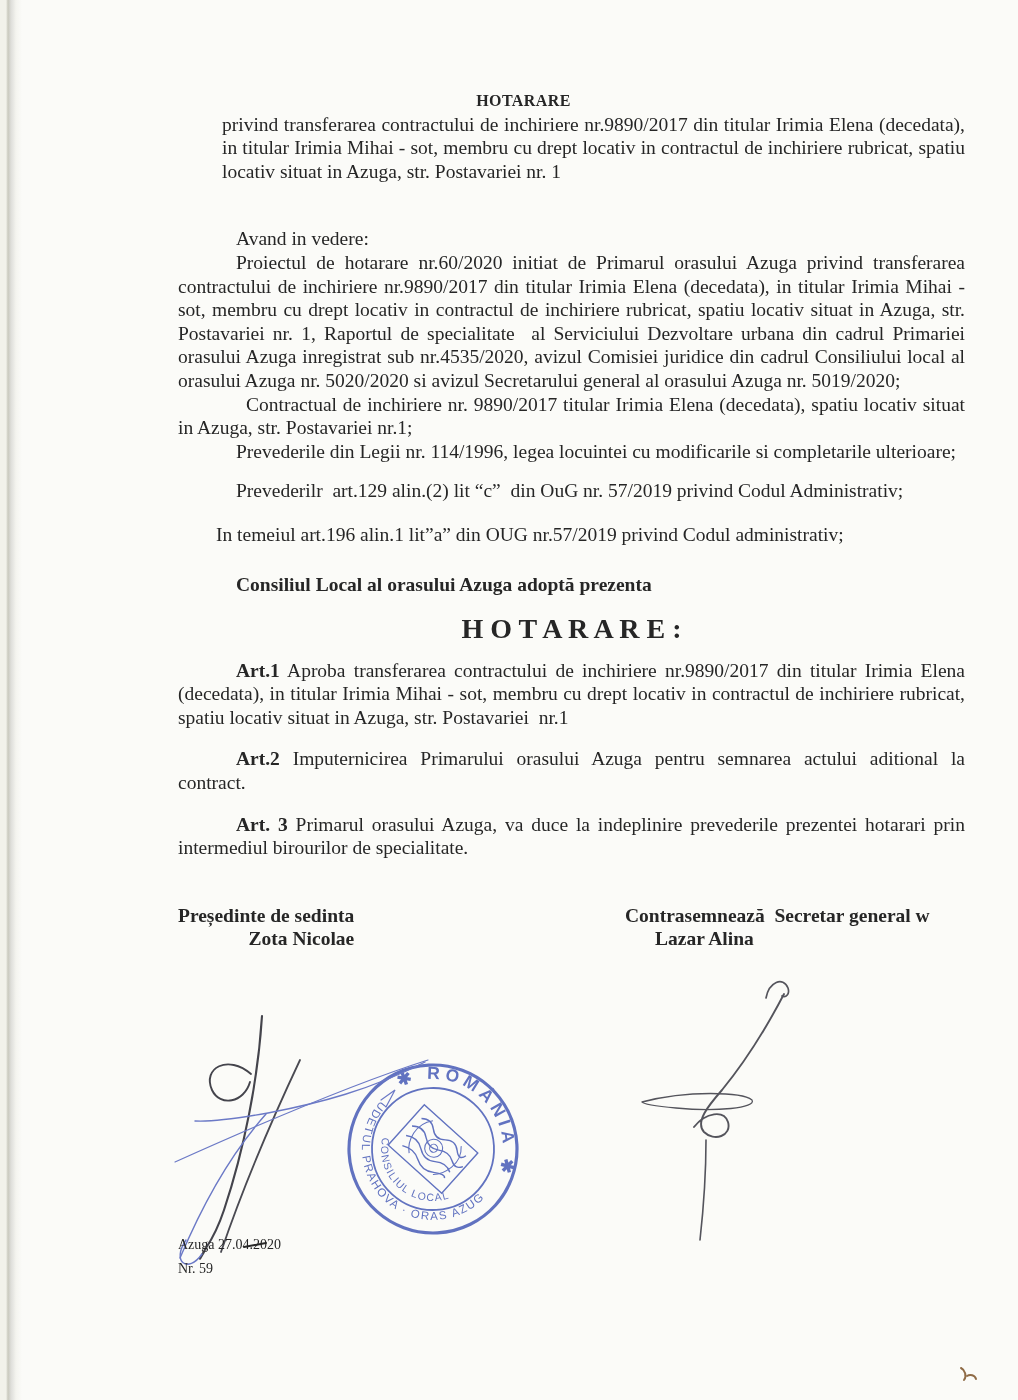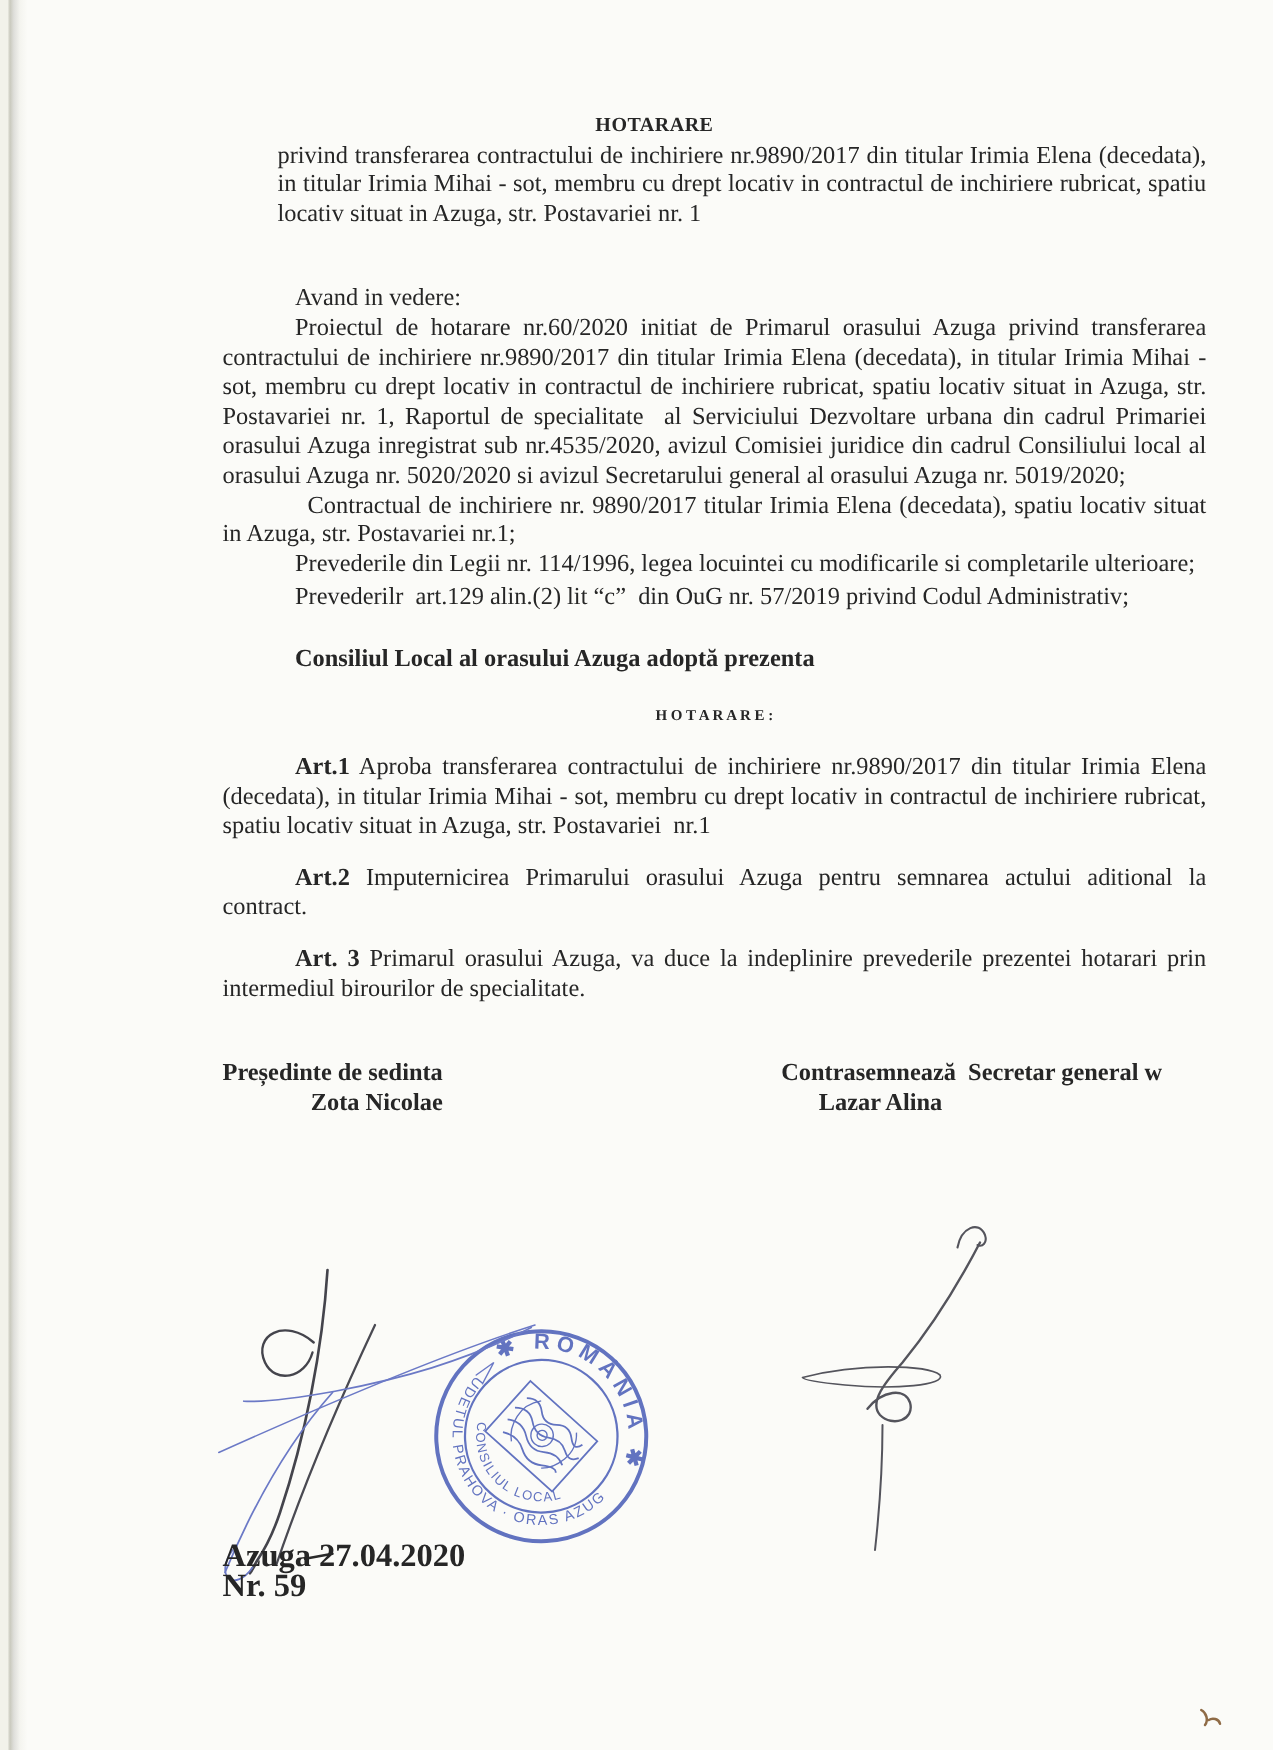--- a/index.html
+++ b/index.html
@@ -28,34 +28,34 @@
   .ind38{text-indent:38px;}
   .ind58{text-indent:58px;}
   .ind68{text-indent:68px;}
   .hdr{line-height:24.6px;}
   .title{
     text-align:center;margin-left:-96px;margin-top:27px;
     font-size:16px;letter-spacing:0.4px;
   }
   .subtitle{margin-left:44px;text-align:justify;}
   .mt-preamble{margin-top:44px;}
-  .mt4{margin-top:3px;}
+  .mt4{margin-top:16px;}
   .mt18{margin-top:18px;}
   .mt20{margin-top:20px;}
   .mt22{margin-top:21px;}
   .mt26{margin-top:26px;}
-  .decision{font-size:12px;}
+  .decision{font-size:28px;}
   .sigrow{position:relative;margin-top:44px;height:50px;}
   .sig-left{position:absolute;left:0;top:0;}
   .sig-right{position:absolute;left:447px;top:0;}
   .name-l{margin-left:12px;text-align:right;}
   .name-r{margin-left:30px;}
   .footer{
     position:absolute;left:178px;top:1233px;
-    font-size:26px;line-height:24px;font-weight:bold;
+    font-size:14px;line-height:24px;font-weight:normal;
   }
   .stamp-svg{position:absolute;left:344px;top:1058px;}
   .overlay-svg{position:absolute;left:0;top:0;pointer-events:none;}
   .stamp-ring-text{font-family:"Liberation Sans", sans-serif;}
 </style>
 </head>
 <body>
 
 <div class="page">
   <div class="edge"></div>
@@ -65,20 +65,21 @@
 
     <p class="title b" data-bind="doc.title">HOTARARE</p>
     <p class="subtitle" data-bind="doc.subtitle">privind transferarea contractului de inchiriere nr.9890/2017 din titular Irimia Elena (decedata), in titular Irimia Mihai - sot, membru cu drept locativ in contractul de inchiriere rubricat, spatiu locativ situat in Azuga, str. Postavariei nr. 1</p>
 
     <p class="ind58 mt-preamble" data-bind="doc.preamble_heading">Avand in vedere:</p>
     <p class="just ind58" data-bind="doc.preamble.0">Proiectul de hotarare nr.60/2020 initiat de Primarul orasului Azuga privind transferarea contractului de inchiriere nr.9890/2017 din titular Irimia Elena (decedata), in titular Irimia Mihai - sot, membru cu drept locativ in contractul de inchiriere rubricat, spatiu locativ situat in Azuga, str. Postavariei nr. 1, Raportul de specialitate  al Serviciului Dezvoltare urbana din cadrul Primariei orasului Azuga inregistrat sub nr.4535/2020, avizul Comisiei juridice din cadrul Consiliului local al orasului Azuga nr. 5020/2020 si avizul Secretarului general al orasului Azuga nr. 5019/2020;</p>
     <p class="just ind68" data-bind="doc.preamble.2">Contractual de inchiriere nr. 9890/2017 titular Irimia Elena (decedata), spatiu locativ situat in Azuga, str. Postavariei nr.1;</p>
     <p class="just ind58" data-bind="doc.preamble.3">Prevederile din Legii nr. 114/1996, legea locuintei cu modificarile si completarile ulterioare;</p>
     <p class="just ind58 mt4" data-bind="doc.preamble.4">Prevederilr  art.129 alin.(2) lit “c”  din OuG nr. 57/2019 privind Codul Administrativ;</p>
 
+    <p class="ind38 mt20" data-bind="doc.temei">In temeiul art.196 alin.1 lit”a” din OUG nr.57/2019 privind Codul administrativ;</p>
     <p class="b ind58 mt26" data-bind="doc.adoption">Consiliul Local al orasului Azuga adoptă prezenta</p>
     <p class="b center mt22 decision" data-bind="doc.decision_title">H O T A R A R E :</p>
 
     <p class="just ind58 mt18"><b data-bind="doc.articles.0.label">Art.1</b> <span data-bind="doc.articles.0.text">Aproba transferarea contractului de inchiriere nr.9890/2017 din titular Irimia Elena (decedata), in titular Irimia Mihai - sot, membru cu drept locativ in contractul de inchiriere rubricat, spatiu locativ situat in Azuga, str. Postavariei  nr.1</span></p>
     <p class="just ind58 mt18"><b data-bind="doc.articles.1.label">Art.2</b> <span data-bind="doc.articles.1.text">Imputernicirea Primarului orasului Azuga pentru semnarea actului aditional la contract.</span></p>
     <p class="just ind58 mt18"><b data-bind="doc.articles.2.label">Art. 3</b> <span data-bind="doc.articles.2.text">Primarul orasului Azuga, va duce la indeplinire prevederile prezentei hotarari prin intermediul birourilor de specialitate.</span></p>
 
     <div class="sigrow">
       <div class="sig-left">
         <div class="b" data-bind="doc.signatures.left.role">Președinte de sedinta</div>

